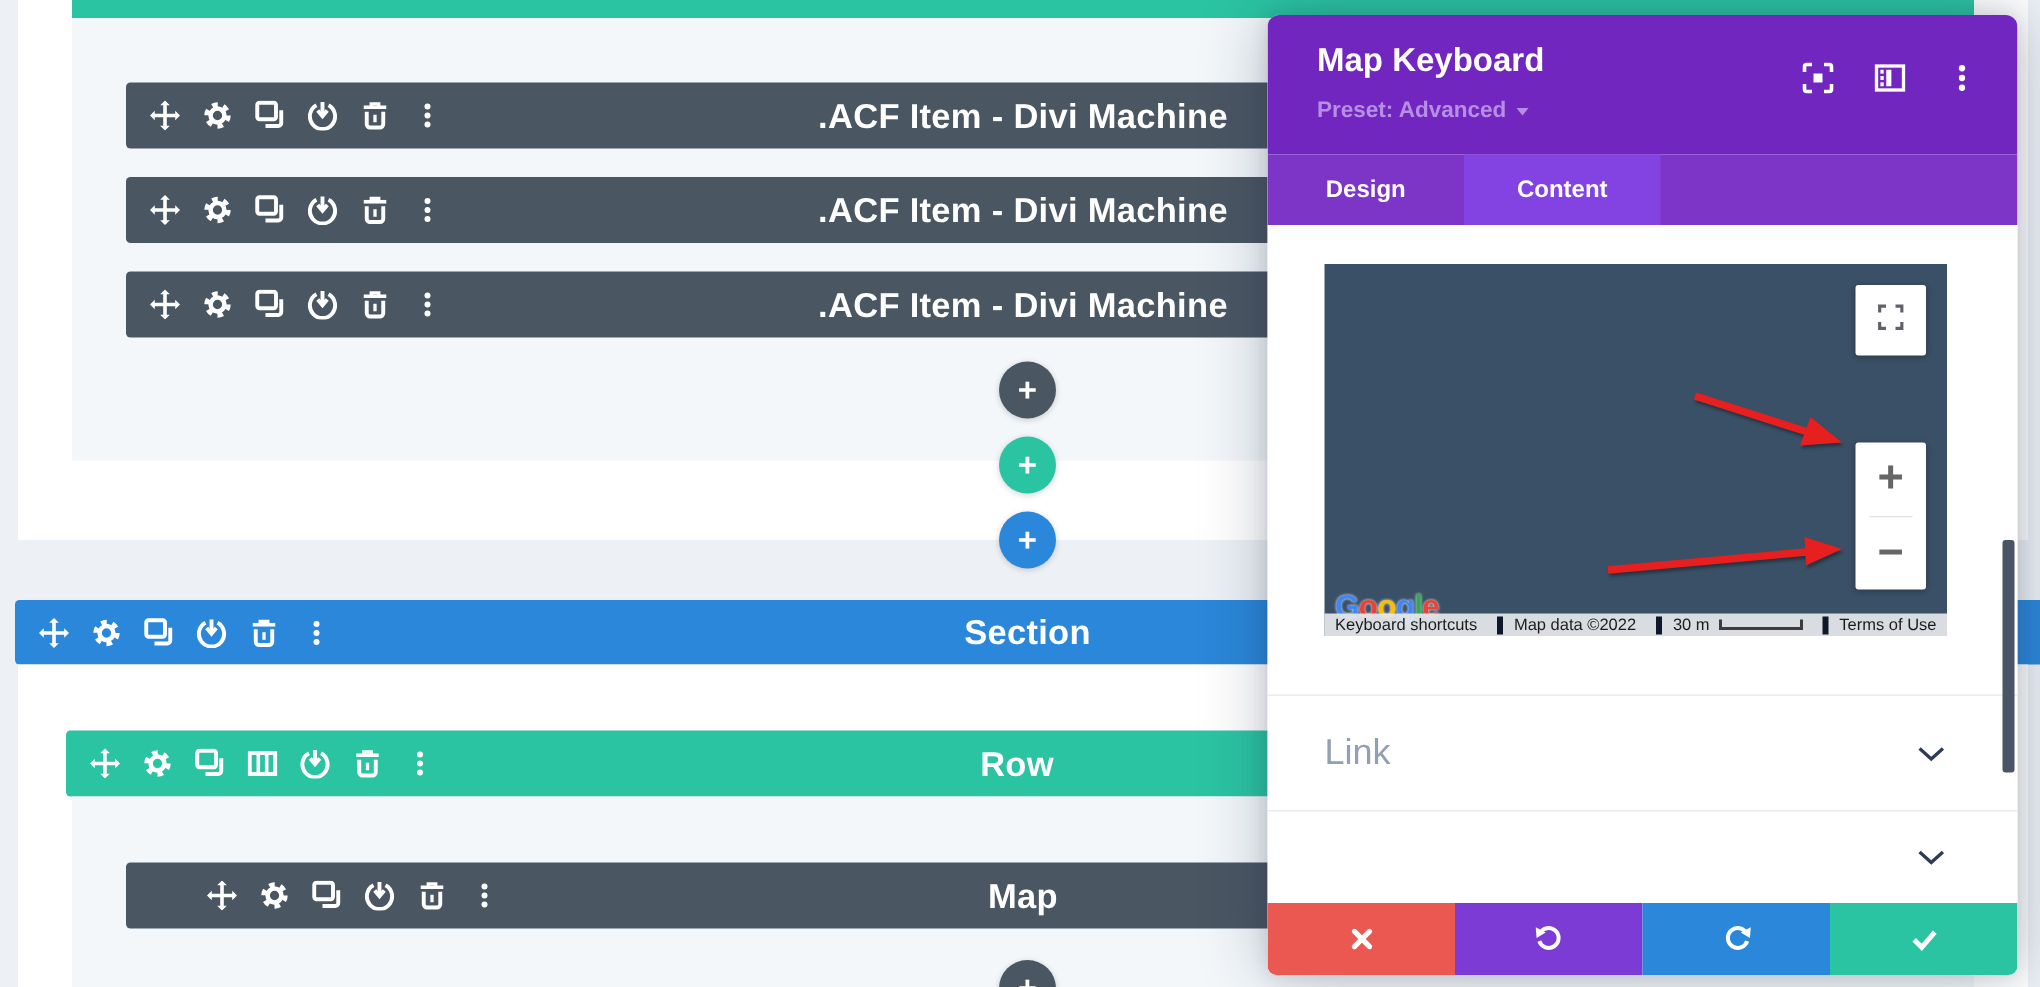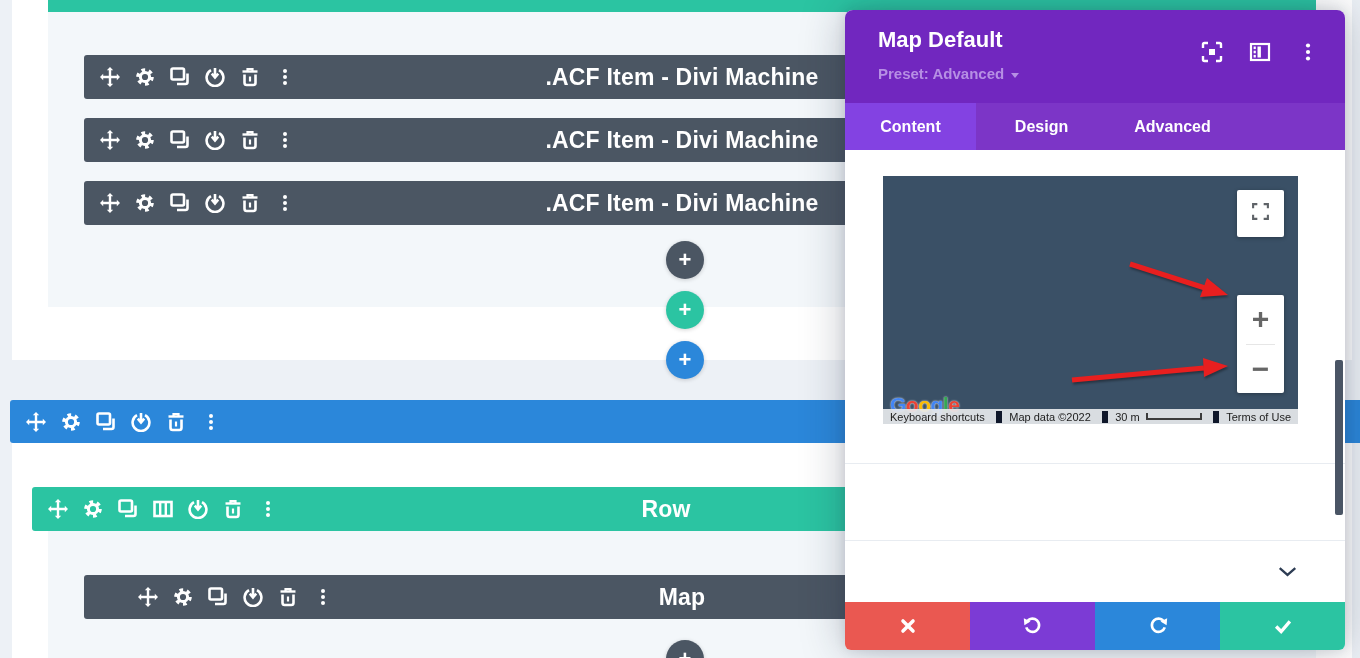--- a/index.html
+++ b/index.html
@@ -16,21 +16,21 @@
   .row-inner.top { left:48px; top:12px; width:1268px; height:295px; }
   .row-inner.bottom { left:48px; top:531px; width:1268px; height:127px; }
 
   .ebar { position:absolute; height:44px; border-radius:3px; display:flex; align-items:center; color:#fff; }
   .ebar .ctrls { display:flex; align-items:center; gap:15px; padding-left:16px; position:relative; z-index:2; }
   .ebar .ctrl { width:20px; height:20px; display:block; cursor:pointer; }
   .ebar .ctrl svg { width:100%; height:100%; display:block; }
   .bar-label { position:absolute; left:0; right:0; text-align:center; font-size:23px; font-weight:700; letter-spacing:.2px; }
   .bar-module { left:84px; width:1196px; background:#4b5663; }
   .bar-section { left:10px; top:400px; width:1350px; height:43px; background:#2b87da; border-radius:3px 0 0 3px; }
-  .bar-row { left:32px; top:487px; width:1268px; background:#2bc4a2; }
+  .bar-row { left:44px; top:487px; width:1268px; background:#2bc4a2; }
   .bar-map { left:84px; top:575px; width:1196px; background:#4b5663;padding-left:38px; }
 
   .plus-btn { position:absolute; width:38px; height:38px; border-radius:50%; color:#fff;
               display:flex; align-items:center; justify-content:center; font-size:22px; font-weight:700;
               cursor:pointer; box-shadow:0 1px 4px rgba(0,0,0,.18); }
   .plus-dark { background:#4b5663; }
   .plus-green { background:#2bc4a2; }
   .plus-blue { background:#2b87da; }
 
   
@@ -63,21 +63,21 @@
              color:#666; font-size:30px; font-weight:700; cursor:pointer; line-height:1; }
   .zoomdivider { height:1px; margin:0 9px; background:#e6e6e6; }
 
   .google-logo { position:absolute; left:7px; top:217px; font-size:21px; font-weight:700;
                  letter-spacing:-.5px; z-index:1; text-shadow:0 0 2px #fff; cursor:pointer; }
   .gl0{color:#4285F4}.gl1{color:#EA4335}.gl2{color:#FBBC05}.gl3{color:#4285F4}.gl4{color:#34A853}.gl5{color:#EA4335}
   .map-footer { position:absolute; left:0; bottom:0; width:100%; height:15px; background:rgba(231,233,236,.92);
                 z-index:2; display:flex; align-items:center; justify-content:space-between;
                 font-size:11px; color:#1c1c1c; white-space:nowrap; }
   .mf-item { padding:0 7px; display:flex; align-items:center; }
-  .mf-item + .mf-item { border-left:6px solid #0f172a; }
+  .mf-item + .mf-item { border-left:4px solid #0f172a; }
   .scalebar { display:inline-block; width:56px; height:7px; margin-left:6px;
               border-left:2px solid #3c3c3c; border-right:2px solid #3c3c3c; border-bottom:2px solid #3c3c3c; }
 
   .arrows-overlay { position:absolute; left:0; top:0; width:415px; height:248px; z-index:3; pointer-events:none; }
 
   .opt-divider { position:absolute; left:0; width:100%; height:1px; background:#e8ecf1; }
   .opt-group { position:absolute; left:0; width:100%; display:flex; align-items:center; cursor:pointer; }
   .opt-label { margin-left:38px; font-size:24px; color:#93a0b4; font-weight:400; }
   .opt-chevron { position:absolute; right:48px; width:19px; height:11px; }
   .opt-chevron svg { width:100%; height:100%; display:block; }
@@ -282,20 +282,21 @@
           </svg>
         </span>
       <span class="ctrl">
           <svg viewBox="0 0 20 20">
             <circle cx="10" cy="4" r="2" fill="#fff"></circle>
             <circle cx="10" cy="10" r="2" fill="#fff"></circle>
             <circle cx="10" cy="16" r="2" fill="#fff"></circle>
           </svg>
         </span>
     </div>
+    <div class="bar-label">Section</div>
   </div>
 
   <div class="card bottom"></div>
 
   <div class="ebar bar-row">
     <div class="ctrls">
       <span class="ctrl">
           <svg viewBox="0 0 20 20">
             <path d="M10 0 L13.2 3.2 H11.2 V8.8 H16.8 V6.8 L20 10 L16.8 13.2 V11.2 H11.2 V16.8 H13.2 L10 20 L6.8 16.8 H8.8 V11.2 H3.2 V13.2 L0 10 L3.2 6.8 V8.8 H8.8 V3.2 H6.8 Z" fill="#fff"></path>
           </svg>
@@ -390,21 +391,21 @@
     </div>
     <div class="bar-label">Map</div>
   </div>
 
   <div class="plus-btn plus-dark" style="left:666px; top:640px;">
       <span>+</span>
     </div>
 
   <div class="modal">
     <div class="modal-header">
-      <div class="modal-title">Map Default</div>
+      <div class="modal-title">Map Keyboard</div>
       <div class="modal-preset"><span>Preset: Advanced</span><span class="caret-down"></span></div>
       <div class="header-icons">
         <span class="hicon">
             <svg viewBox="0 0 22 22">
               <path d="M2 7V3.5A1.5 1.5 0 0 1 3.5 2H7M15 2h3.5A1.5 1.5 0 0 1 20 3.5V7M20 15v3.5a1.5 1.5 0 0 1-1.5 1.5H15M7 20H3.5A1.5 1.5 0 0 1 2 18.5V15" fill="none" stroke="#fff" stroke-width="2.4"></path>
               <rect x="8" y="8" width="6" height="6" fill="#fff"></rect>
             </svg>
           </span>
         <span class="hicon">
             <svg viewBox="0 0 22 22">
@@ -419,23 +420,22 @@
             <svg viewBox="0 0 22 22">
               <circle cx="11" cy="4.5" r="2.1" fill="#fff"></circle>
               <circle cx="11" cy="11" r="2.1" fill="#fff"></circle>
               <circle cx="11" cy="17.5" r="2.1" fill="#fff"></circle>
             </svg>
           </span>
       </div>
     </div>
 
     <div class="tabbar">
+      <div class="tab">Design</div>
       <div class="tab active">Content</div>
-      <div class="tab">Design</div>
-      <div class="tab">Advanced</div>
     </div>
 
     <div class="modal-body">
 
       <div class="map-preview">
         <div class="map-fullscreen">
           <span><svg width="19" height="19" viewBox="0 0 18 18">
                 <path d="M2 6V2h4M12 2h4v4M16 12v4h-4M6 16H2v-4" fill="none" stroke="#5f6368" stroke-width="2"></path>
               </svg></span>
         </div>
@@ -461,20 +461,28 @@
           <g style="filter:drop-shadow(1px 2px 1px rgba(0,0,0,.35))">
             <line x1="247" y1="88" x2="322" y2="112" stroke="#e81f1f" stroke-width="5"></line>
             <polygon points="345,119 317,121 324,102" fill="#e81f1f"></polygon>
             <line x1="189" y1="204" x2="321" y2="192" stroke="#e81f1f" stroke-width="5"></line>
             <polygon points="345,190 321,201 320,182" fill="#e81f1f"></polygon>
           </g>
         </svg>
       </div>
 
       <div class="opt-divider" style="top:313px"></div>
+      <div class="opt-group" style="top:314px; height:76px;">
+        <span class="opt-label">Link</span>
+        <span class="opt-chevron">
+            <svg viewBox="0 0 22 12">
+              <path d="M2 2l9 8 9-8" fill="none" stroke="#2e3d54" stroke-width="2.6"></path>
+            </svg>
+          </span>
+      </div>
       <div class="opt-divider" style="top:390px"></div>
       <div class="opt-group" style="top:391px; height:61px;">
         <span class="opt-chevron">
             <svg viewBox="0 0 22 12">
               <path d="M2 2l9 8 9-8" fill="none" stroke="#2e3d54" stroke-width="2.6"></path>
             </svg>
           </span>
       </div>
     </div>
 

